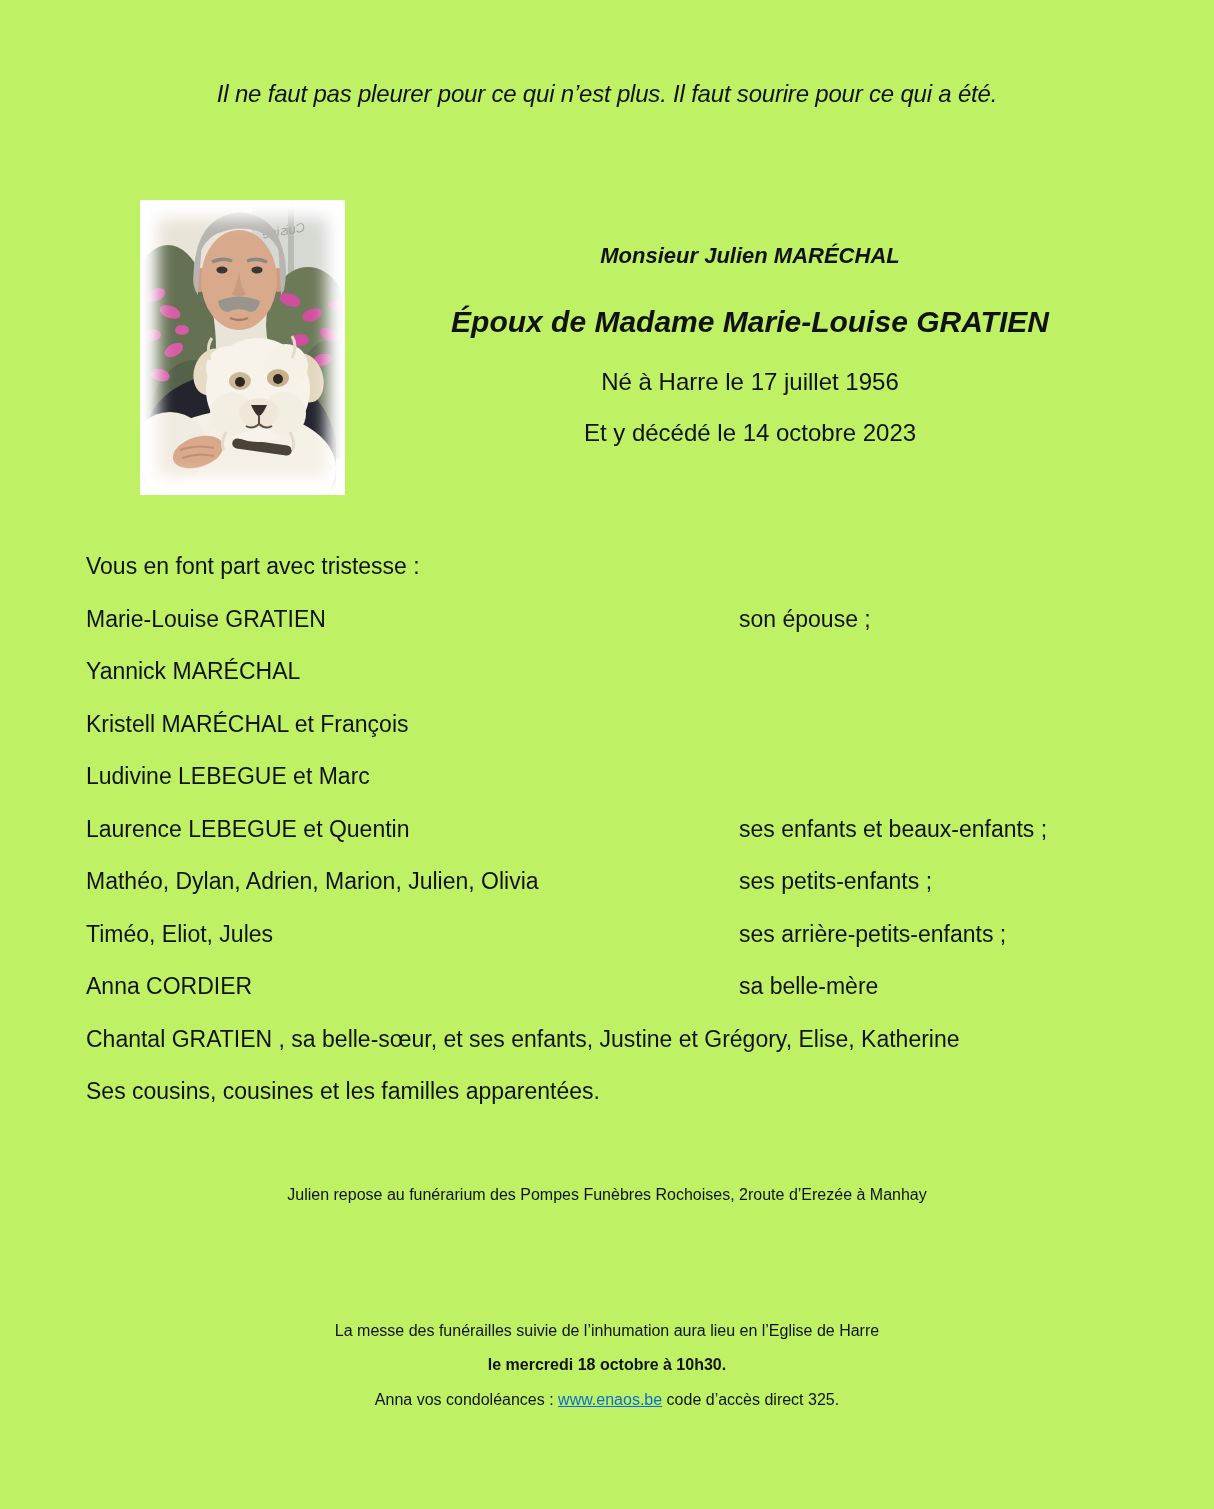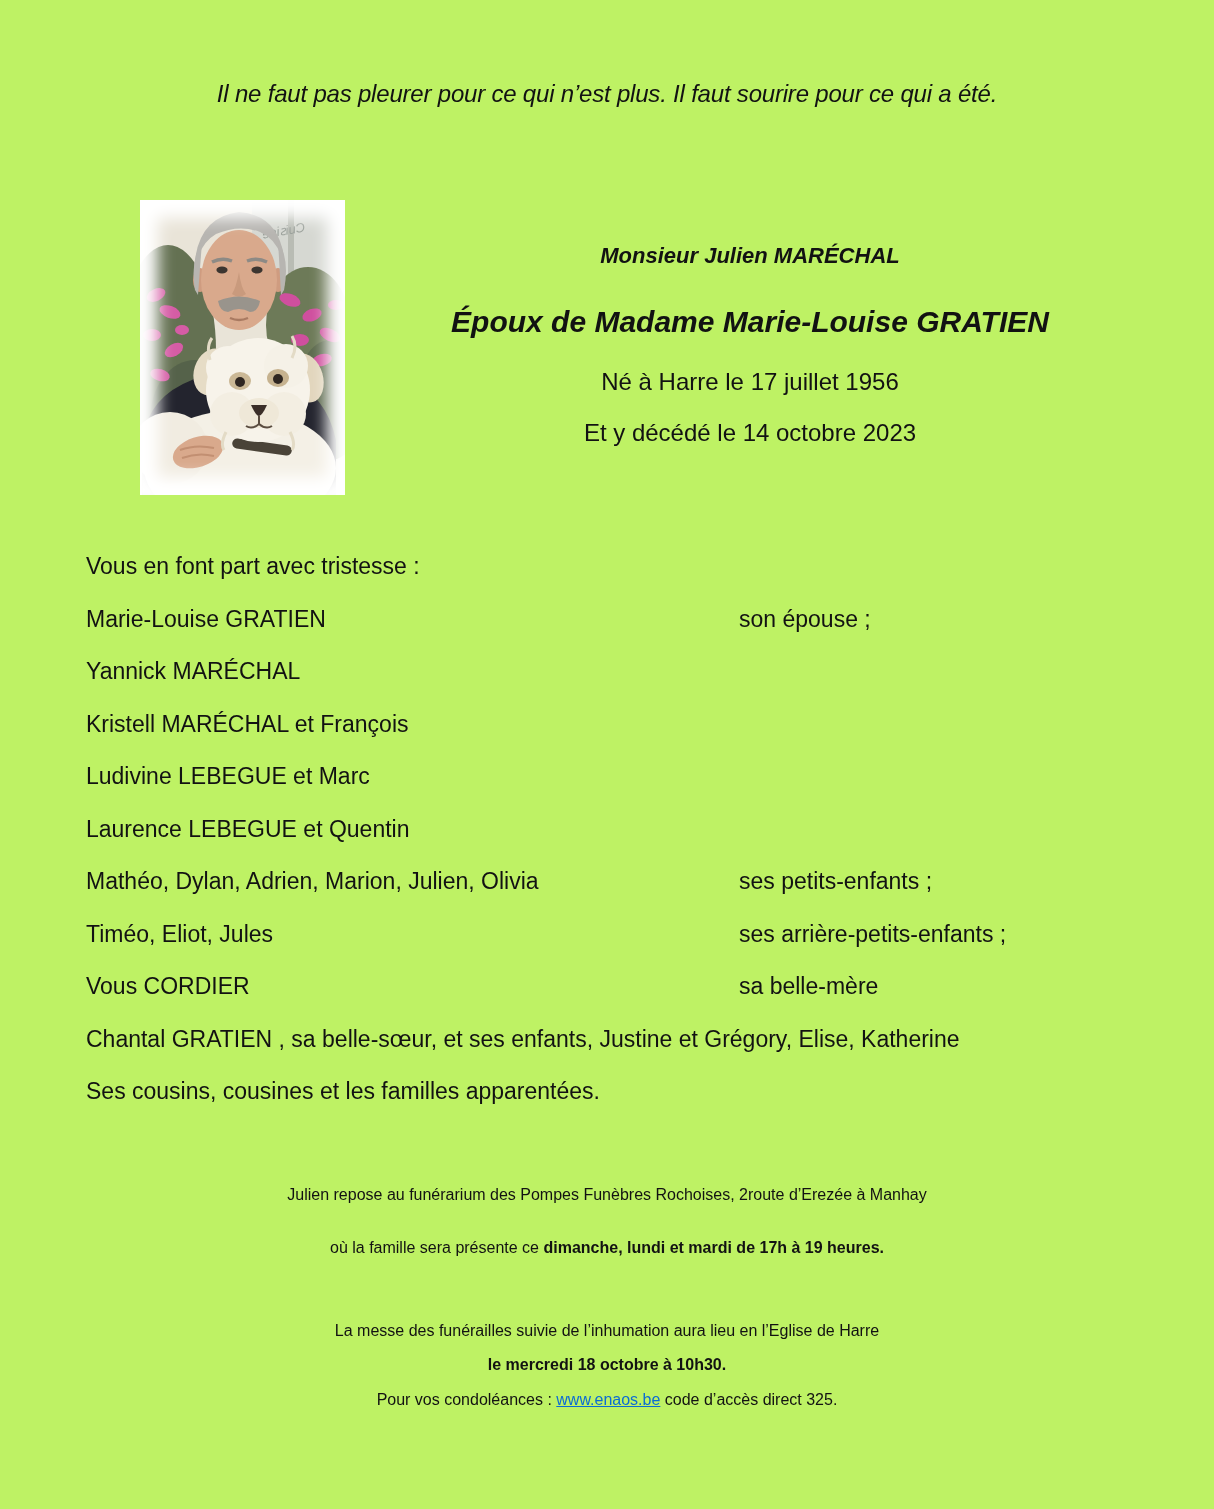--- a/index.html
+++ b/index.html
@@ -171,48 +171,46 @@
     <div class="row">
       <span>Kristell MARÉCHAL et François</span>
       <span class="relation"></span>
     </div>
     <div class="row">
       <span>Ludivine LEBEGUE et Marc</span>
       <span class="relation"></span>
     </div>
     <div class="row">
       <span>Laurence LEBEGUE et Quentin</span>
+      <span class="relation">ses enfants et beaux-enfants ;</span>
     </div>
     <div class="row">
       <span>Mathéo, Dylan, Adrien, Marion, Julien, Olivia</span>
       <span class="relation">ses petits-enfants ;</span>
     </div>
     <div class="row">
       <span>Timéo, Eliot, Jules</span>
       <span class="relation">ses arrière-petits-enfants ;</span>
     </div>
     <div class="row">
-      <span>Vous CORDIER</span>
+      <span>Anna CORDIER</span>
       <span class="relation">sa belle-mère</span>
     </div>
 
     <div class="row">
       <span>Chantal GRATIEN , sa belle-sœur, et ses enfants, Justine et Grégory, Elise, Katherine</span>
     </div>
     <div class="row">
       <span>Ses cousins, cousines et les familles apparentées.</span>
     </div>
   </div>
 
   <div class="center-line repose">Julien repose au funérarium des Pompes Funèbres Rochoises, 2route d’Erezée à Manhay</div>
 
-  <div class="center-line presence">
-    <span>où la famille sera présente ce </span><span class="bold">dimanche, lundi et mardi de 17h à 19 heures.</span>
-  </div>
 
   <div class="center-line mass">La messe des funérailles suivie de l’inhumation aura lieu en l’Eglise de Harre</div>
   <div class="center-line mass-date">le mercredi 18 octobre à 10h30.</div>
 
   <div class="center-line condolences">
-    <span>Pour vos condoléances : </span><a class="link">www.enaos.be</a><span> code d’accès direct 325.</span>
+    <span>Anna vos condoléances : </span><a class="link">www.enaos.be</a><span> code d’accès direct 325.</span>
   </div>
 
 </div>
 
 </body></html>

